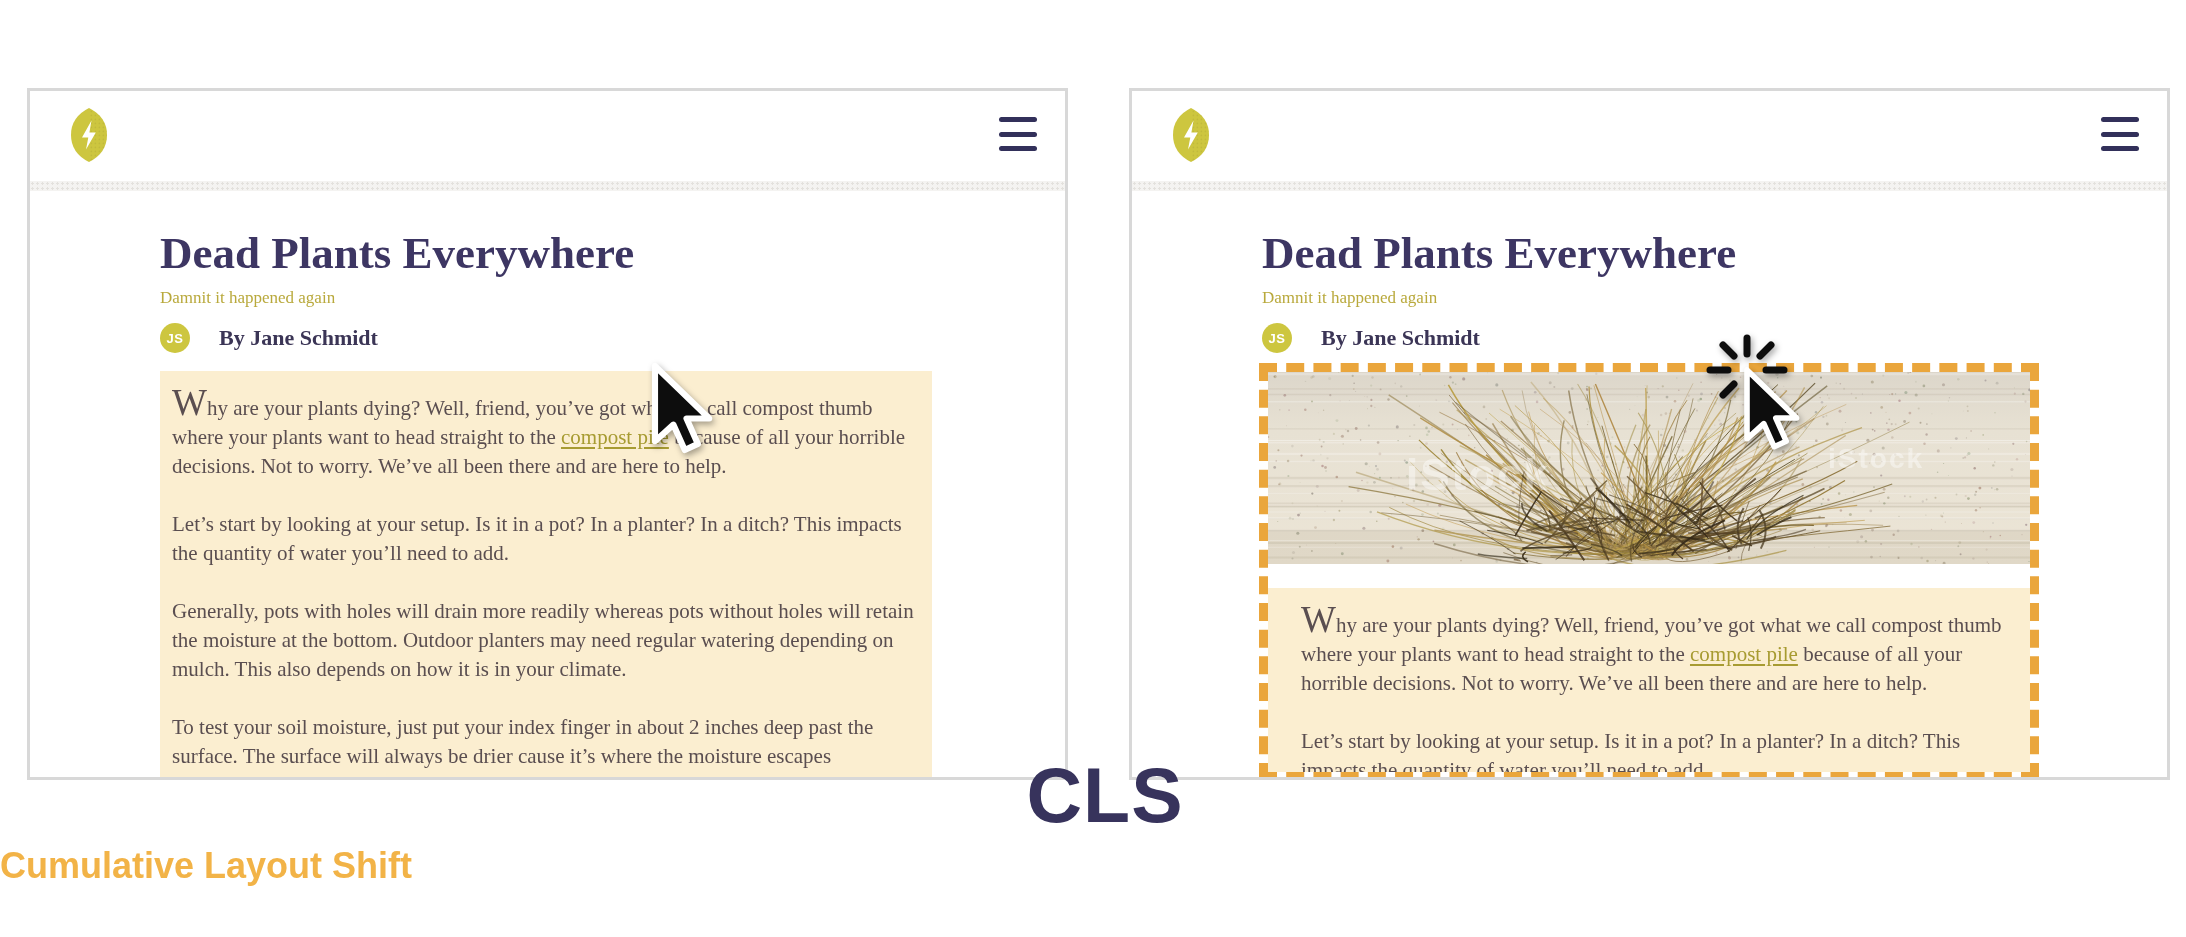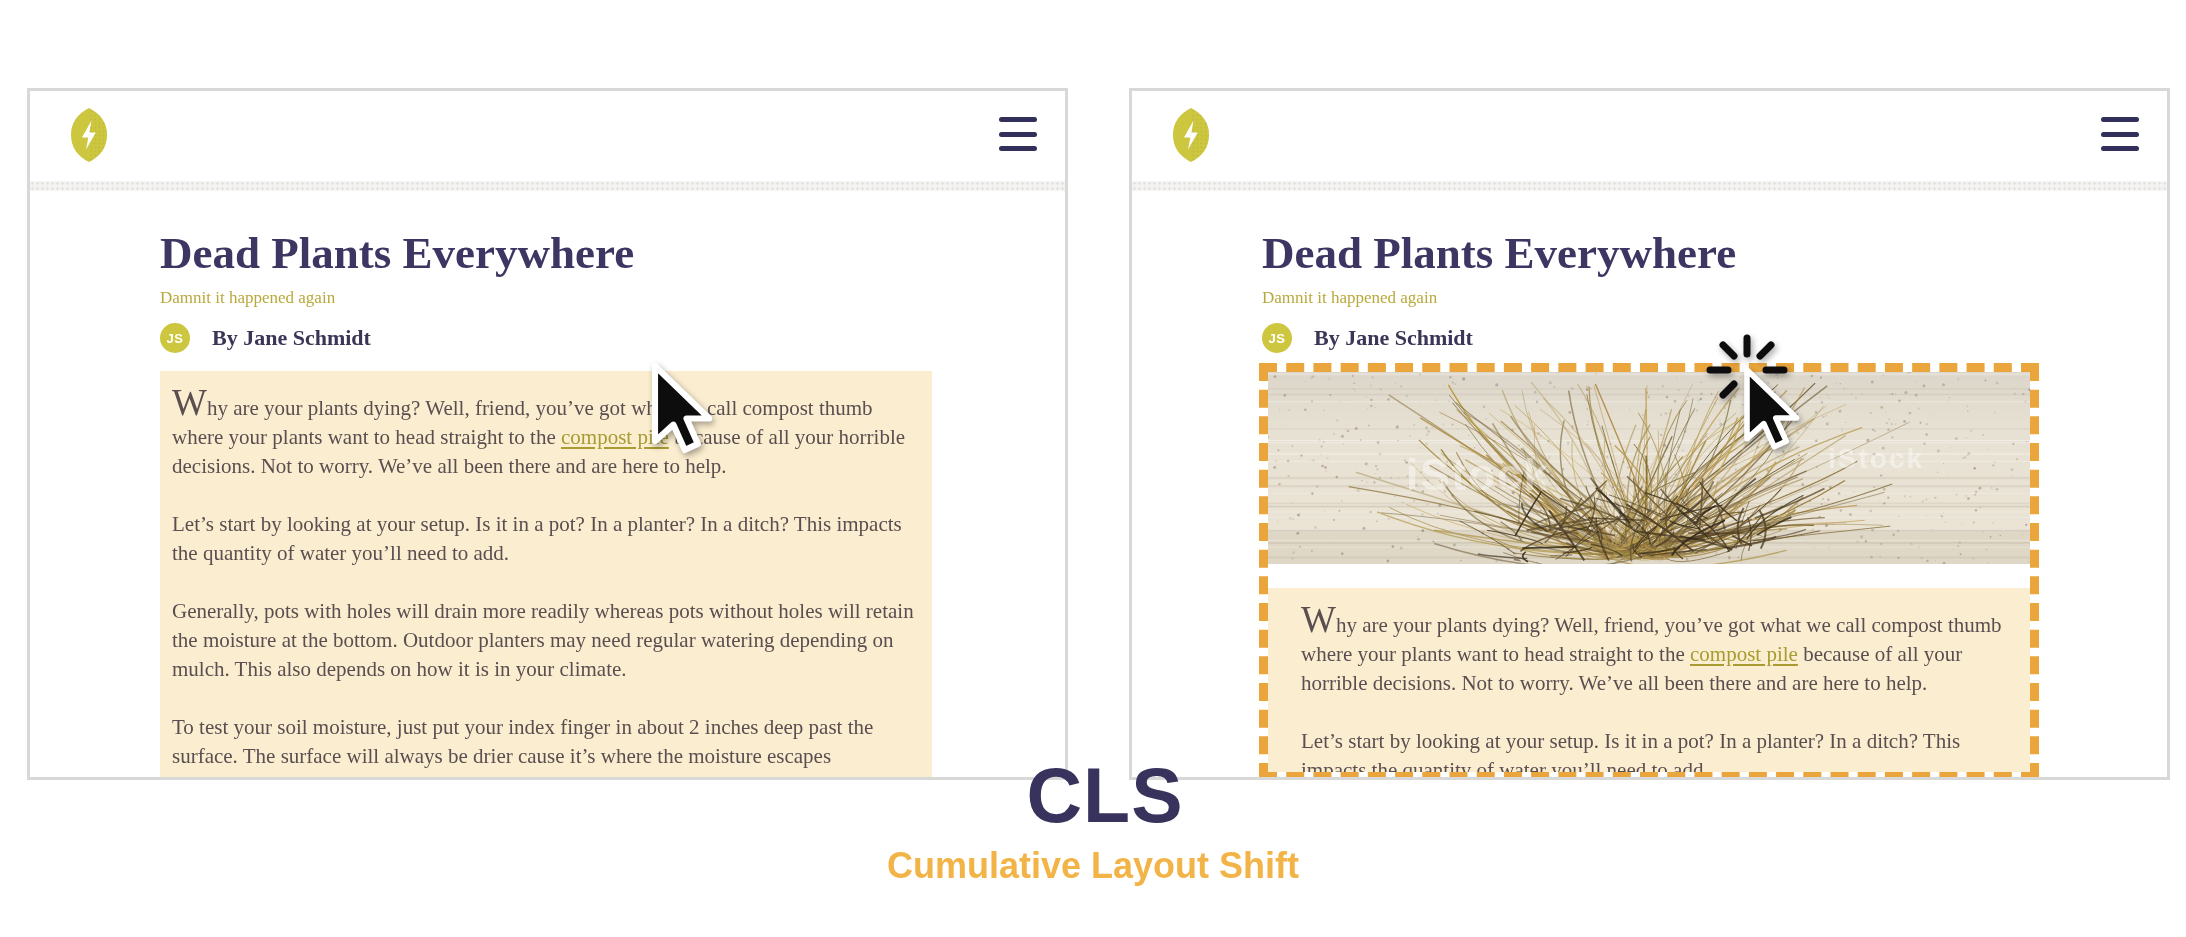--- a/index.html
+++ b/index.html
@@ -18,21 +18,21 @@
         flex-direction:column;justify-content:space-between;cursor:pointer;}
   .menu span{display:block;height:5px;border-radius:3px;background:#32305a;}
 
   .divider{height:10px;background:#f4f3f1;
            background-image:radial-gradient(#e3e1dd 1px,transparent 1.2px);
            background-size:5px 5px;}
 
   .content{margin-left:130px;width:772px;}
   .title{margin:39px 0 0 0;font-size:45px;line-height:1.05;font-weight:700;color:#3d3663;}
   .subtitle{margin-top:11px;font-size:17px;font-weight:500;color:#b9a93c;}
-  .byline{margin-top:15px;display:flex;align-items:center;gap:22px;}
+  .byline{margin-top:15px;display:flex;align-items:center;gap:29px;}
   .avatar{width:30px;height:30px;border-radius:50%;background:#cdc63f;color:#fff;
           display:flex;align-items:center;justify-content:center;
           font-family:"Liberation Sans","DejaVu Sans",sans-serif;
           font-size:13px;font-weight:700;letter-spacing:.5px;}
   .byline-text{font-size:22px;font-weight:700;color:#3b3556;}
 
   .textblock{margin-top:18px;background:#fbeed0;padding:13px 12px 20px 12px;
              font-size:21px;line-height:29px;color:#5a4e50;}
   .textblock p{margin:0;}
   .textblock p + p{margin-top:29px;}
@@ -51,21 +51,21 @@
   
   .cursor{position:absolute;z-index:6;pointer-events:none;}
   .cursor-left{left:647px;top:360px;}
   .cursor-right{left:1700px;top:326px;}
   .cursor svg{filter:drop-shadow(2px 3px 3px rgba(0,0,0,.35));}
 
   
   .caption-acronym{position:absolute;top:757px;left:0;width:100%;text-align:center;
     font-family:"Liberation Sans","DejaVu Sans",sans-serif;
     font-size:77px;font-weight:800;letter-spacing:1px;color:#37335c;line-height:1;margin-left:12px;}
-  .caption-full{position:absolute;top:848px;left:0;width:100%;text-align:center;
+  .caption-full{position:absolute;top:848px;left:0;width:100%;text-align:left;
     font-family:"Liberation Sans","DejaVu Sans",sans-serif;
     font-size:36px;font-weight:700;color:#f2b347;line-height:1;}
 </style>
 </head>
 <body>
 
 <div class="stage">
 
   <section class="panel left">
     <div class="panel-header">

